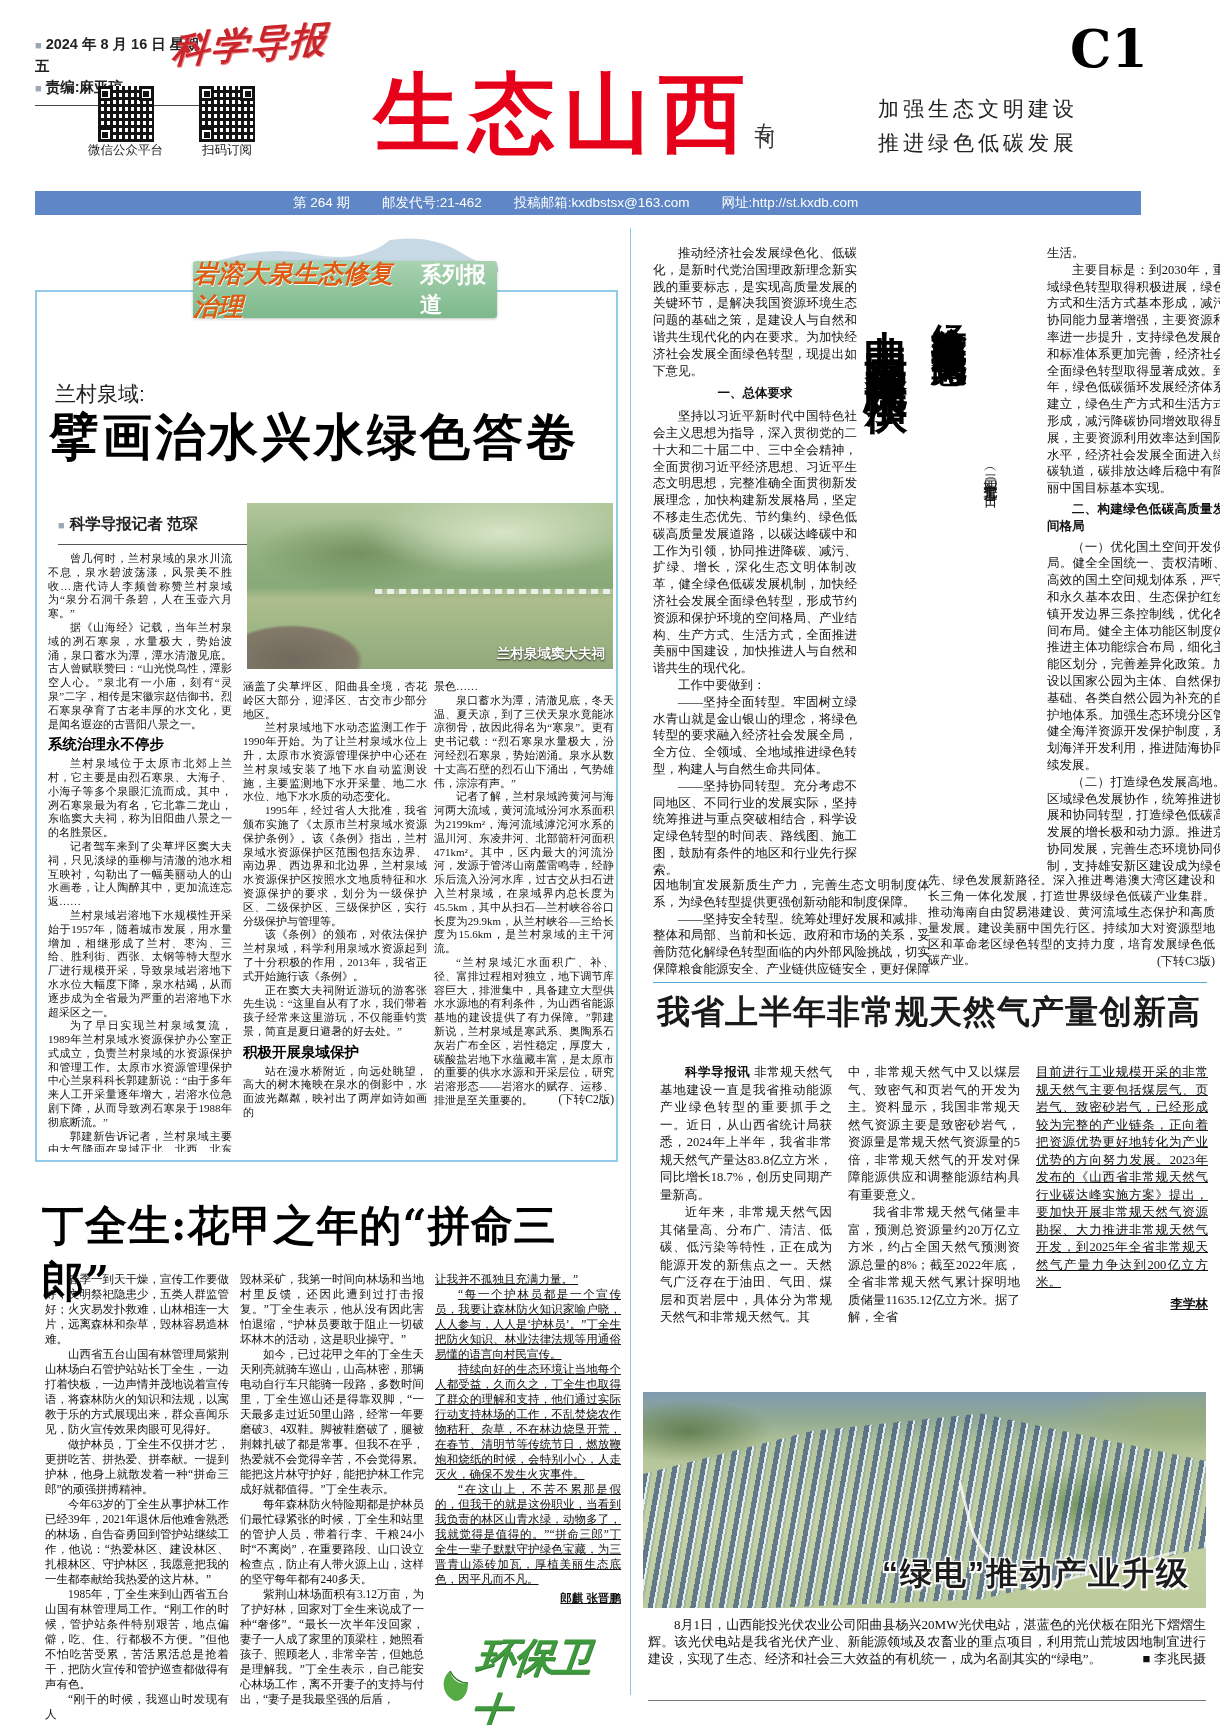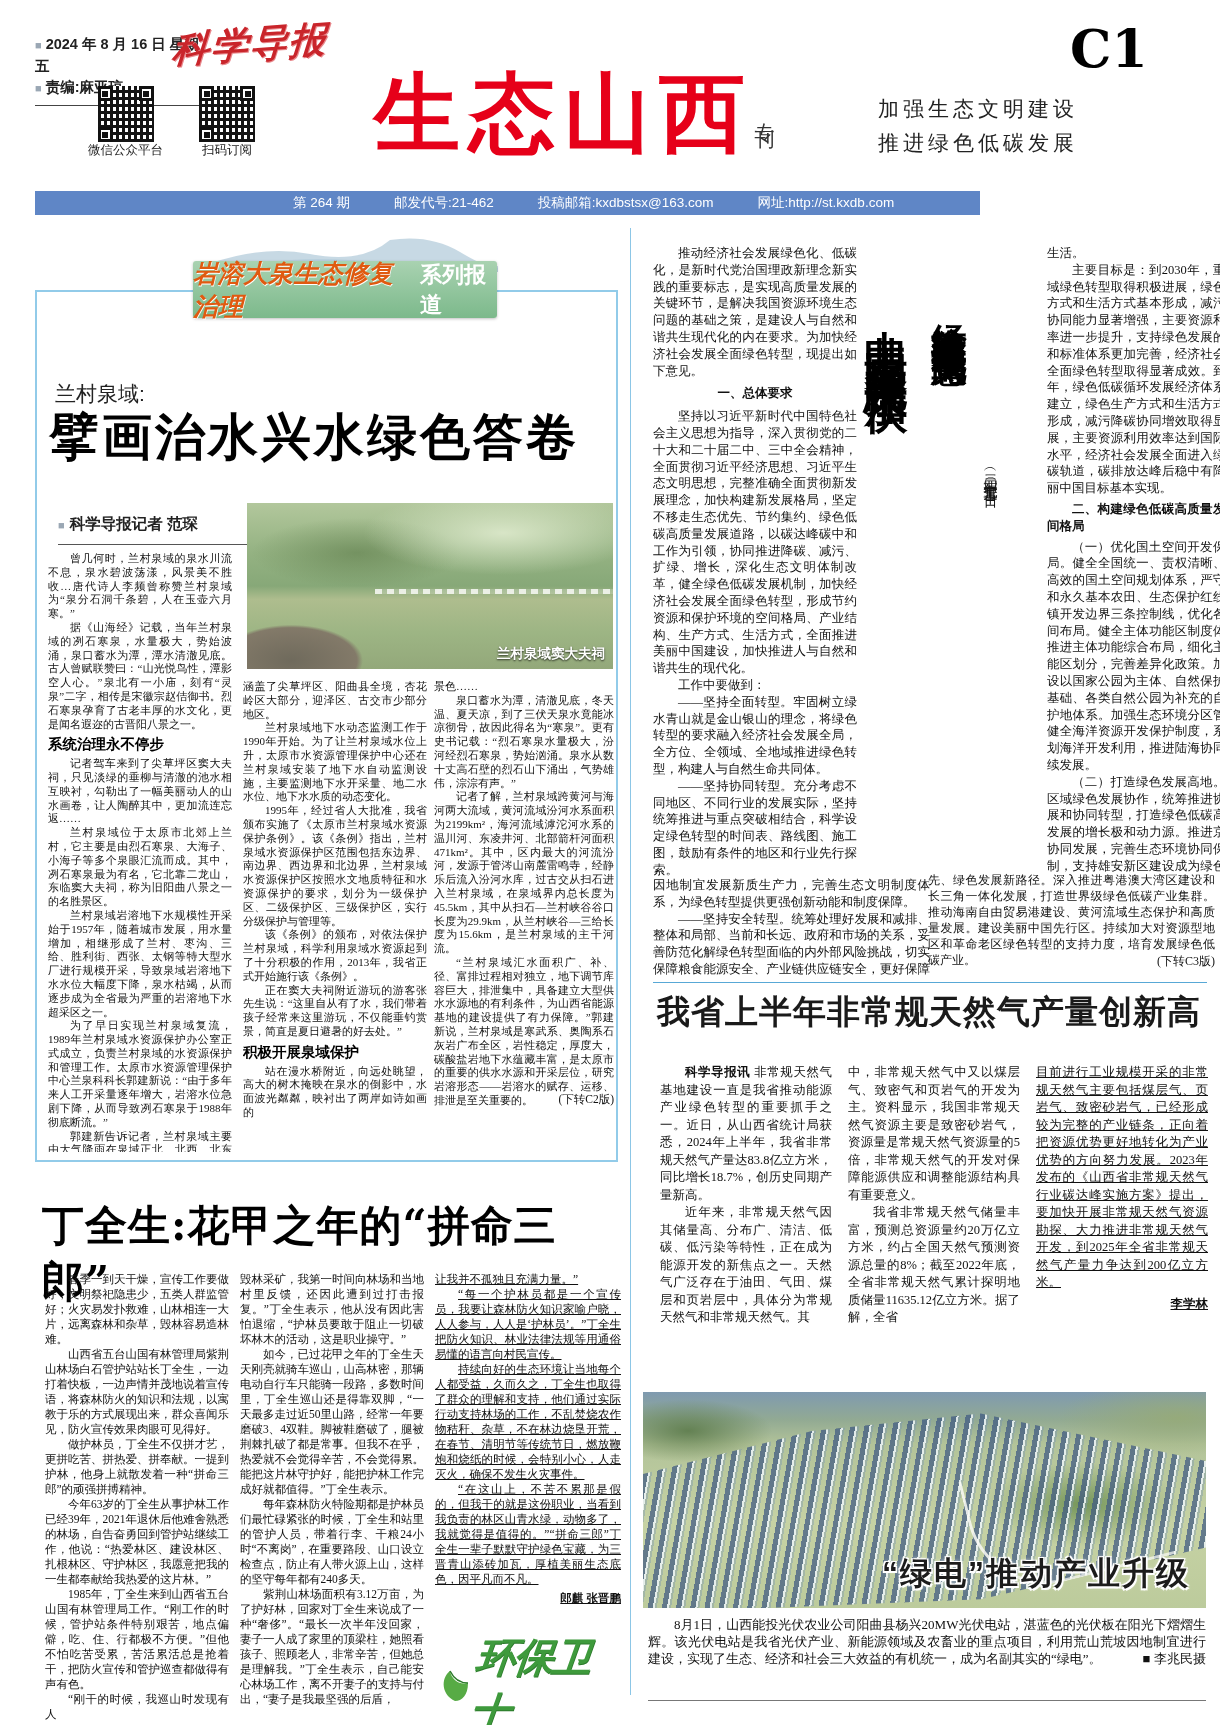--- a/index.html
+++ b/index.html
@@ -24,23 +24,23 @@
   .qr .f::after{content:"";position:absolute;inset:1.5px;background:#111;}
   .f.tl{top:0;left:0}.f.tr{top:0;right:0}.f.bl{bottom:0;left:0}
   .qr-label{font-family:"Liberation Sans",sans-serif;font-size:12.5px;color:#222;}
   .masthead{left:374px;top:70px;font-family:"DejaVu Serif",serif;font-weight:900;
             font-size:86px;letter-spacing:9px;color:#e60019;line-height:1;}
   .zhuankan{left:752px;top:106px;writing-mode:vertical-rl;font-size:20px;letter-spacing:8px;
             color:#333;font-family:"Liberation Sans",sans-serif;}
   .slogan{left:878px;top:92px;font-size:21px;letter-spacing:4px;line-height:34px;color:#222;
           font-family:"DejaVu Serif",serif;}
   .page-code{left:1070px;top:18px;font-family:"DejaVu Serif",serif;font-weight:900;font-size:52px;color:#000;}
-  .infobar{left:35px;top:191px;width:945px;height:24px;background:#5f86c6;color:#fff;
+  .infobar{left:35px;top:191px;width:1106px;height:24px;background:#5f86c6;color:#fff;
            font-family:"Liberation Sans",sans-serif;font-size:13.5px;display:flex;align-items:center;
-           gap:44px;padding-left:258px;box-sizing:border-box;}
+           gap:32px;padding-left:258px;box-sizing:border-box;}
 
   
   .left-box{left:35px;top:290px;width:583px;height:872px;border:2px solid #92cbe9;box-sizing:border-box;background:#fff;}
   .mountain{left:198px;top:228px;}
   .series-banner{left:193px;top:261px;width:304px;height:57px;border-radius:3px;
        background:linear-gradient(180deg,#a9d2b1 0%,#7cb98b 100%);display:flex;align-items:center;
        justify-content:center;gap:8px;box-shadow:0 1px 3px rgba(0,0,0,.25);}
   .series-calli{font-family:"DejaVu Serif",serif;font-style:italic;font-weight:900;font-size:25px;
        color:#e05a10;text-shadow:0.5px 0.5px 0 #fff;}
   .series-suffix{font-family:"Liberation Sans",sans-serif;font-weight:900;font-size:22px;color:#fff;}
@@ -200,22 +200,22 @@
 
   <div class="abs photo1">
     <div class="fence"></div>
     <div class="photo1-caption">兰村泉域窦大夫祠</div>
   </div>
 
   <div class="col art1 a1c1">
       <div class="para p">曾几何时，兰村泉域的泉水川流不息，泉水碧波荡漾，风景美不胜收…唐代诗人李频曾称赞兰村泉域为“泉分石洞千条碧，人在玉壶六月寒。”</div>
       <div class="para p">据《山海经》记载，当年兰村泉域的冽石寒泉，水量极大，势始波涌，泉口蓄水为潭，潭水清澈见底。古人曾赋联赞曰：“山光悦鸟性，潭影空人心。”泉北有一小庙，刻有“灵泉”二字，相传是宋徽宗赵佶御书。烈石寒泉孕育了古老丰厚的水文化，更是闻名遐迩的古晋阳八景之一。</div>
       <div class="para h">系统治理永不停步</div>
+      <div class="para p">兰村泉域位于太原市北郊上兰村，它主要是由烈石寒泉、大海子、小海子等多个泉眼汇流而成。其中，冽石寒泉最为有名，它北靠二龙山，东临窦大夫祠，称为旧阳曲八景之一的名胜景区。</div>
       <div class="para p">记者驾车来到了尖草坪区窦大夫祠，只见淡绿的垂柳与清澈的池水相互映衬，勾勒出了一幅美丽动人的山水画卷，让人陶醉其中，更加流连忘返……</div>
-      <div class="para p">兰村泉域位于太原市北郊上兰村，它主要是由烈石寒泉、大海子、小海子等多个泉眼汇流而成。其中，冽石寒泉最为有名，它北靠二龙山，东临窦大夫祠，称为旧阳曲八景之一的名胜景区。</div>
       <div class="para p">兰村泉域岩溶地下水规模性开采始于1957年，随着城市发展，用水量增加，相继形成了兰村、枣沟、三给、胜利街、西张、太钢等特大型水厂进行规模开采，导致泉域岩溶地下水水位大幅度下降，泉水枯竭，从而逐步成为全省最为严重的岩溶地下水超采区之一。</div>
       <div class="para p">为了早日实现兰村泉域复流，1989年兰村泉域水资源保护办公室正式成立，负责兰村泉域的水资源保护和管理工作。太原市水资源管理保护中心兰泉科科长郭建新说：“由于多年来人工开采量逐年增大，岩溶水位急剧下降，从而导致冽石寒泉于1988年彻底断流。”</div>
       <div class="para p">郭建新告诉记者，兰村泉域主要由大气降雨在泉域正北、北西、北东部山区地表面形成，出露于太原市区上兰村汾河流入太原盆地的出口处。</div>
     </div>
   <div class="col art1 a1c2">
       <div class="para pc">涵盖了尖草坪区、阳曲县全境，杏花岭区大部分，迎泽区、古交市少部分地区。</div>
       <div class="para p">兰村泉域地下水动态监测工作于1990年开始。为了让兰村泉域水位上升，太原市水资源管理保护中心还在兰村泉域安装了地下水自动监测设施，主要监测地下水开采量、地二水水位、地下水水质的动态变化。</div>
       <div class="para p">1995年，经过省人大批准，我省颁布实施了《太原市兰村泉域水资源保护条例》。该《条例》指出，兰村泉域水资源保护区范围包括东边界、南边界、西边界和北边界，兰村泉域水资源保护区按照水文地质特征和水资源保护的要求，划分为一级保护区、二级保护区、三级保护区，实行分级保护与管理等。</div>
       <div class="para p">该《条例》的颁布，对依法保护兰村泉域，科学利用泉域水资源起到了十分积极的作用，2013年，我省正式开始施行该《条例》。</div>
       <div class="para p">正在窦大夫祠附近游玩的游客张先生说：“这里自从有了水，我们带着孩子经常来这里游玩，不仅能垂钓赏景，简直是夏日避暑的好去处。”</div>

